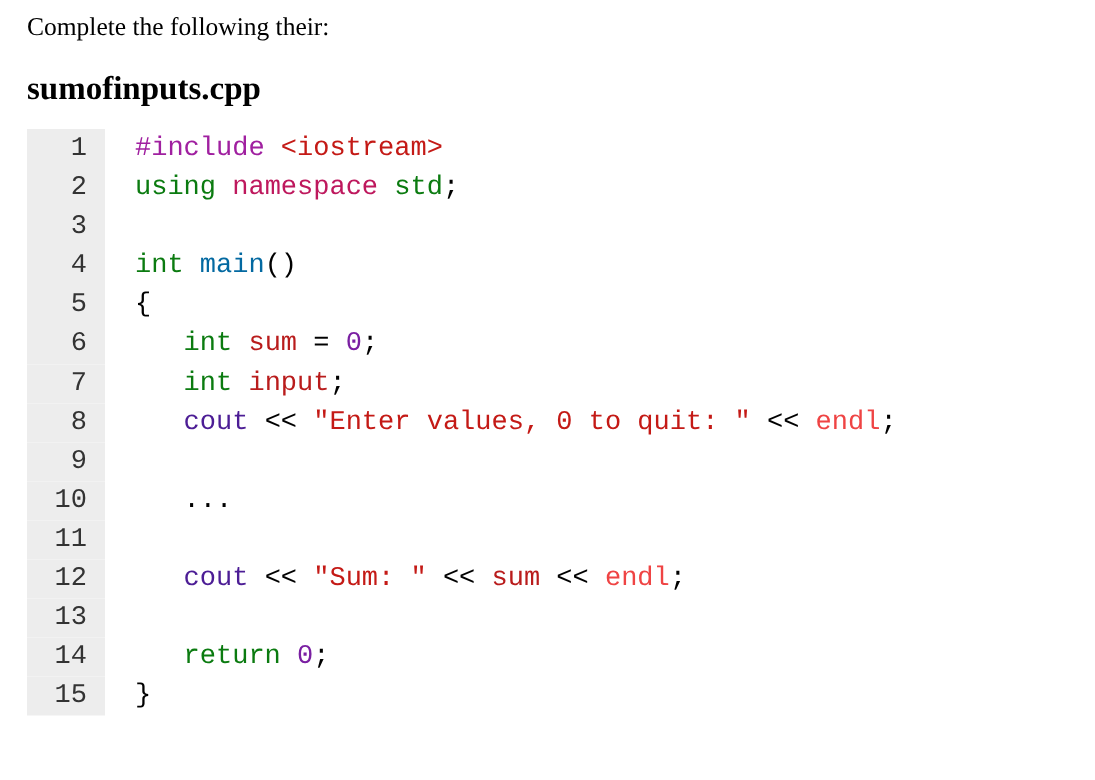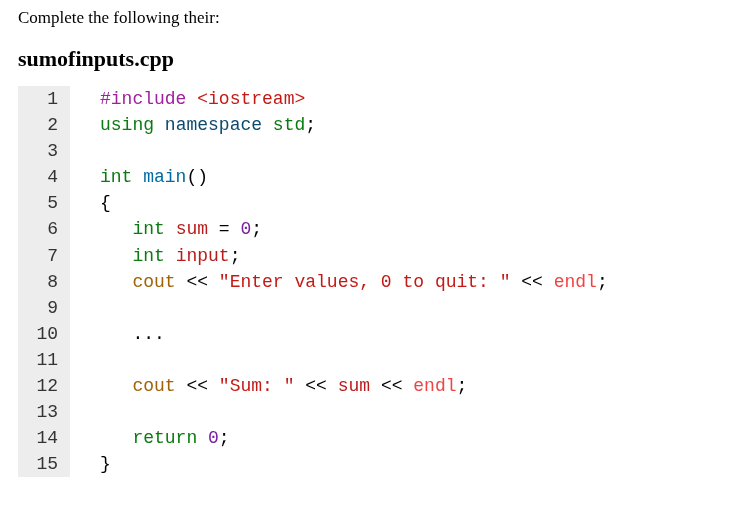--- a/index.html
+++ b/index.html
@@ -37,35 +37,34 @@
   .gutter {
     display: inline-block;
     width: 52px;
     text-align: right;
     padding-right: 12px;
     background: #ededed;
     color: #333;
     user-select: none;
   }
   .code {
-    padding-left: 10px;
+    padding-left: 20px;
     display: inline-block;
     color: #000;
-    margin-left: 20px;
   }
   .kw   { color: #0b7b10; }  
   .pre  { color: #a020a0; }  
-  .ns   { color: #0c4a6e; text-align: center; }     
+  .ns   { color: #be185d; text-align: center; }     
   .ty   { color: #0b7b10; text-align: center; }  
   .fn   { color: #0369a1; }
   .var  { color: #b91c1c; }
   .num  { color: #7a1fa2; }
   .str  { color: #c41a16; }
   .hdr  { color: #c41a16; }
-  .cout { color: #a16207; }
+  .cout { color: #4c1d95; }
   .endl { color: #ef4444; }
 </style>
 </head>
 <body>
 
 <div class="page">
   <p class="filelabel">Complete the following their:</p>
   <p class="filename">sumofinputs.cpp</p>
 
   <div class="codeblock" id="codeblock"><div class="row"><span class="gutter">1</span><span class="code"><span class="pre">#include</span><span> </span><span class="hdr">&lt;iostream&gt;</span></span></div><div class="row"><span class="gutter">2</span><span class="code"><span class="kw">using</span><span> </span><span class="ns">namespace</span><span> </span><span class="ty">std</span><span>;</span></span></div><div class="row"><span class="gutter">3</span><span class="code">&nbsp;</span></div><div class="row"><span class="gutter">4</span><span class="code"><span class="kw">int</span><span> </span><span class="fn">main</span><span>()</span></span></div><div class="row"><span class="gutter">5</span><span class="code"><span>{</span></span></div><div class="row"><span class="gutter">6</span><span class="code"><span>   </span><span class="kw">int</span><span> </span><span class="var">sum</span><span> = </span><span class="num">0</span><span>;</span></span></div><div class="row"><span class="gutter">7</span><span class="code"><span>   </span><span class="kw">int</span><span> </span><span class="var">input</span><span>;</span></span></div><div class="row"><span class="gutter">8</span><span class="code"><span>   </span><span class="cout">cout</span><span> &lt;&lt; </span><span class="str">"Enter values, 0 to quit: "</span><span> &lt;&lt; </span><span class="endl">endl</span><span>;</span></span></div><div class="row"><span class="gutter">9</span><span class="code">&nbsp;</span></div><div class="row"><span class="gutter">10</span><span class="code"><span>   ...</span></span></div><div class="row"><span class="gutter">11</span><span class="code">&nbsp;</span></div><div class="row"><span class="gutter">12</span><span class="code"><span>   </span><span class="cout">cout</span><span> &lt;&lt; </span><span class="str">"Sum: "</span><span> &lt;&lt; </span><span class="var">sum</span><span> &lt;&lt; </span><span class="endl">endl</span><span>;</span></span></div><div class="row"><span class="gutter">13</span><span class="code">&nbsp;</span></div><div class="row"><span class="gutter">14</span><span class="code"><span>   </span><span class="kw">return</span><span> </span><span class="num">0</span><span>;</span></span></div><div class="row"><span class="gutter">15</span><span class="code"><span>}</span></span></div></div>

